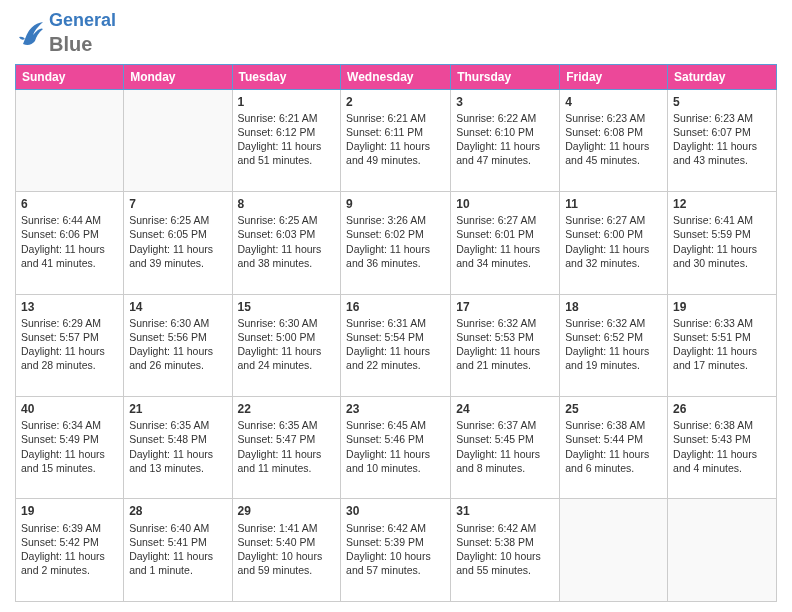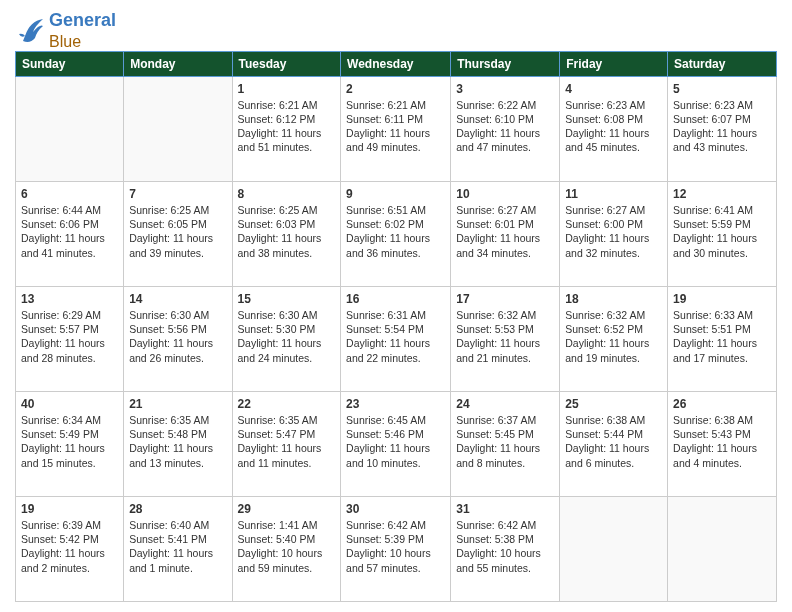--- a/index.html
+++ b/index.html
@@ -14,21 +14,21 @@
       width: 792px;
       height: 612px;
       display: flex;
       flex-direction: column;
       padding: 10px 15px 10px 15px;
     }
     .header {
       display: flex;
       justify-content: space-between;
       align-items: flex-end;
-      margin-bottom: 0;
+      margin-bottom: 8px;
     }
     .logo {
       display: flex;
       align-items: center;
       gap: 4px;
     }
     .logo-bird {
       width: 30px;
       height: 28px;
     }
@@ -44,21 +44,21 @@
       font-size: 15px;
       color: #555;
     }
     .calendar {
       flex: 1;
       border-collapse: collapse;
       width: 100%;
       font-size: 11px;
     }
     .calendar th {
-      background: #14532d;
+      background: #ec4899;
       color: #fff;
       text-align: left;
       padding: 5px 6px;
       font-size: 12px;
       font-weight: bold;
       border: 1px solid #5a9ad5;
     }
     .calendar td {
       vertical-align: top;
       padding: 4px 5px;
@@ -93,21 +93,21 @@
   <div class="header">
     <div class="logo">
       <svg class="logo-bird" viewBox="0 0 30 28" xmlns="http://www.w3.org/2000/svg">
         <path d="M10 20 Q15 5 28 3 Q20 10 18 16 Q25 8 28 10 Q22 15 20 22 Q15 28 8 25 Z" fill="#3a7abf"></path>
         <path d="M10 20 Q6 22 4 18 Q8 17 10 20Z" fill="#3a7abf"></path>
       </svg>
       <div>
         <div style="font-size:18px;font-weight:bold;color:#333;line-height:1.2;">
           <span style="color:#3a7abf;">General</span>
         </div>
-        <div style="font-size:16px;font-weight:normal;color:#a16207;line-height:1.2;">Blue</div>
+        <div style="font-size:20px;font-weight:bold;color:#737373;line-height:1.2;">Blue</div>
       </div>
     </div>
     <div class="title-block">
       <div class="month-title"></div>
       <div class="subtitle"></div>
     </div>
   </div>
 
   <table class="calendar">
     <thead>
@@ -128,29 +128,29 @@
           <td><span class="day-num">1</span><span class="day-info">Sunrise: 6:21 AM</span><br><span class="day-info">Sunset: 6:12 PM</span><br><span class="day-info">Daylight: 11 hours and 51 minutes.</span></td>
           <td><span class="day-num">2</span><span class="day-info">Sunrise: 6:21 AM</span><br><span class="day-info">Sunset: 6:11 PM</span><br><span class="day-info">Daylight: 11 hours and 49 minutes.</span></td>
           <td><span class="day-num">3</span><span class="day-info">Sunrise: 6:22 AM</span><br><span class="day-info">Sunset: 6:10 PM</span><br><span class="day-info">Daylight: 11 hours and 47 minutes.</span></td>
           <td><span class="day-num">4</span><span class="day-info">Sunrise: 6:23 AM</span><br><span class="day-info">Sunset: 6:08 PM</span><br><span class="day-info">Daylight: 11 hours and 45 minutes.</span></td>
           <td><span class="day-num">5</span><span class="day-info">Sunrise: 6:23 AM</span><br><span class="day-info">Sunset: 6:07 PM</span><br><span class="day-info">Daylight: 11 hours and 43 minutes.</span></td>
         </tr>
         <tr>
           <td><span class="day-num">6</span><span class="day-info">Sunrise: 6:44 AM</span><br><span class="day-info">Sunset: 6:06 PM</span><br><span class="day-info">Daylight: 11 hours and 41 minutes.</span></td>
           <td><span class="day-num">7</span><span class="day-info">Sunrise: 6:25 AM</span><br><span class="day-info">Sunset: 6:05 PM</span><br><span class="day-info">Daylight: 11 hours and 39 minutes.</span></td>
           <td><span class="day-num">8</span><span class="day-info">Sunrise: 6:25 AM</span><br><span class="day-info">Sunset: 6:03 PM</span><br><span class="day-info">Daylight: 11 hours and 38 minutes.</span></td>
-          <td><span class="day-num">9</span><span class="day-info">Sunrise: 6:51 AM</span><br><span class="day-info">Sunset: 6:02 PM</span><br><span class="day-info">Daylight: 11 hours and 36 minutes.</span></td>
+          <td><span class="day-num">9</span><span class="day-info">Sunrise: 3:26 AM</span><br><span class="day-info">Sunset: 6:02 PM</span><br><span class="day-info">Daylight: 11 hours and 36 minutes.</span></td>
           <td><span class="day-num">10</span><span class="day-info">Sunrise: 6:27 AM</span><br><span class="day-info">Sunset: 6:01 PM</span><br><span class="day-info">Daylight: 11 hours and 34 minutes.</span></td>
           <td><span class="day-num">11</span><span class="day-info">Sunrise: 6:27 AM</span><br><span class="day-info">Sunset: 6:00 PM</span><br><span class="day-info">Daylight: 11 hours and 32 minutes.</span></td>
           <td><span class="day-num">12</span><span class="day-info">Sunrise: 6:41 AM</span><br><span class="day-info">Sunset: 5:59 PM</span><br><span class="day-info">Daylight: 11 hours and 30 minutes.</span></td>
         </tr>
         <tr>
           <td><span class="day-num">13</span><span class="day-info">Sunrise: 6:29 AM</span><br><span class="day-info">Sunset: 5:57 PM</span><br><span class="day-info">Daylight: 11 hours and 28 minutes.</span></td>
           <td><span class="day-num">14</span><span class="day-info">Sunrise: 6:30 AM</span><br><span class="day-info">Sunset: 5:56 PM</span><br><span class="day-info">Daylight: 11 hours and 26 minutes.</span></td>
-          <td><span class="day-num">15</span><span class="day-info">Sunrise: 6:30 AM</span><br><span class="day-info">Sunset: 5:30 PM</span><br><span class="day-info">Daylight: 11 hours and 24 minutes.</span></td>
+          <td><span class="day-num">15</span><span class="day-info">Sunrise: 6:30 AM</span><br><span class="day-info">Sunset: 5:00 PM</span><br><span class="day-info">Daylight: 11 hours and 24 minutes.</span></td>
           <td><span class="day-num">16</span><span class="day-info">Sunrise: 6:31 AM</span><br><span class="day-info">Sunset: 5:54 PM</span><br><span class="day-info">Daylight: 11 hours and 22 minutes.</span></td>
           <td><span class="day-num">17</span><span class="day-info">Sunrise: 6:32 AM</span><br><span class="day-info">Sunset: 5:53 PM</span><br><span class="day-info">Daylight: 11 hours and 21 minutes.</span></td>
           <td><span class="day-num">18</span><span class="day-info">Sunrise: 6:32 AM</span><br><span class="day-info">Sunset: 6:52 PM</span><br><span class="day-info">Daylight: 11 hours and 19 minutes.</span></td>
           <td><span class="day-num">19</span><span class="day-info">Sunrise: 6:33 AM</span><br><span class="day-info">Sunset: 5:51 PM</span><br><span class="day-info">Daylight: 11 hours and 17 minutes.</span></td>
         </tr>
         <tr>
           <td><span class="day-num">40</span><span class="day-info">Sunrise: 6:34 AM</span><br><span class="day-info">Sunset: 5:49 PM</span><br><span class="day-info">Daylight: 11 hours and 15 minutes.</span></td>
           <td><span class="day-num">21</span><span class="day-info">Sunrise: 6:35 AM</span><br><span class="day-info">Sunset: 5:48 PM</span><br><span class="day-info">Daylight: 11 hours and 13 minutes.</span></td>
           <td><span class="day-num">22</span><span class="day-info">Sunrise: 6:35 AM</span><br><span class="day-info">Sunset: 5:47 PM</span><br><span class="day-info">Daylight: 11 hours and 11 minutes.</span></td>
           <td><span class="day-num">23</span><span class="day-info">Sunrise: 6:45 AM</span><br><span class="day-info">Sunset: 5:46 PM</span><br><span class="day-info">Daylight: 11 hours and 10 minutes.</span></td>

